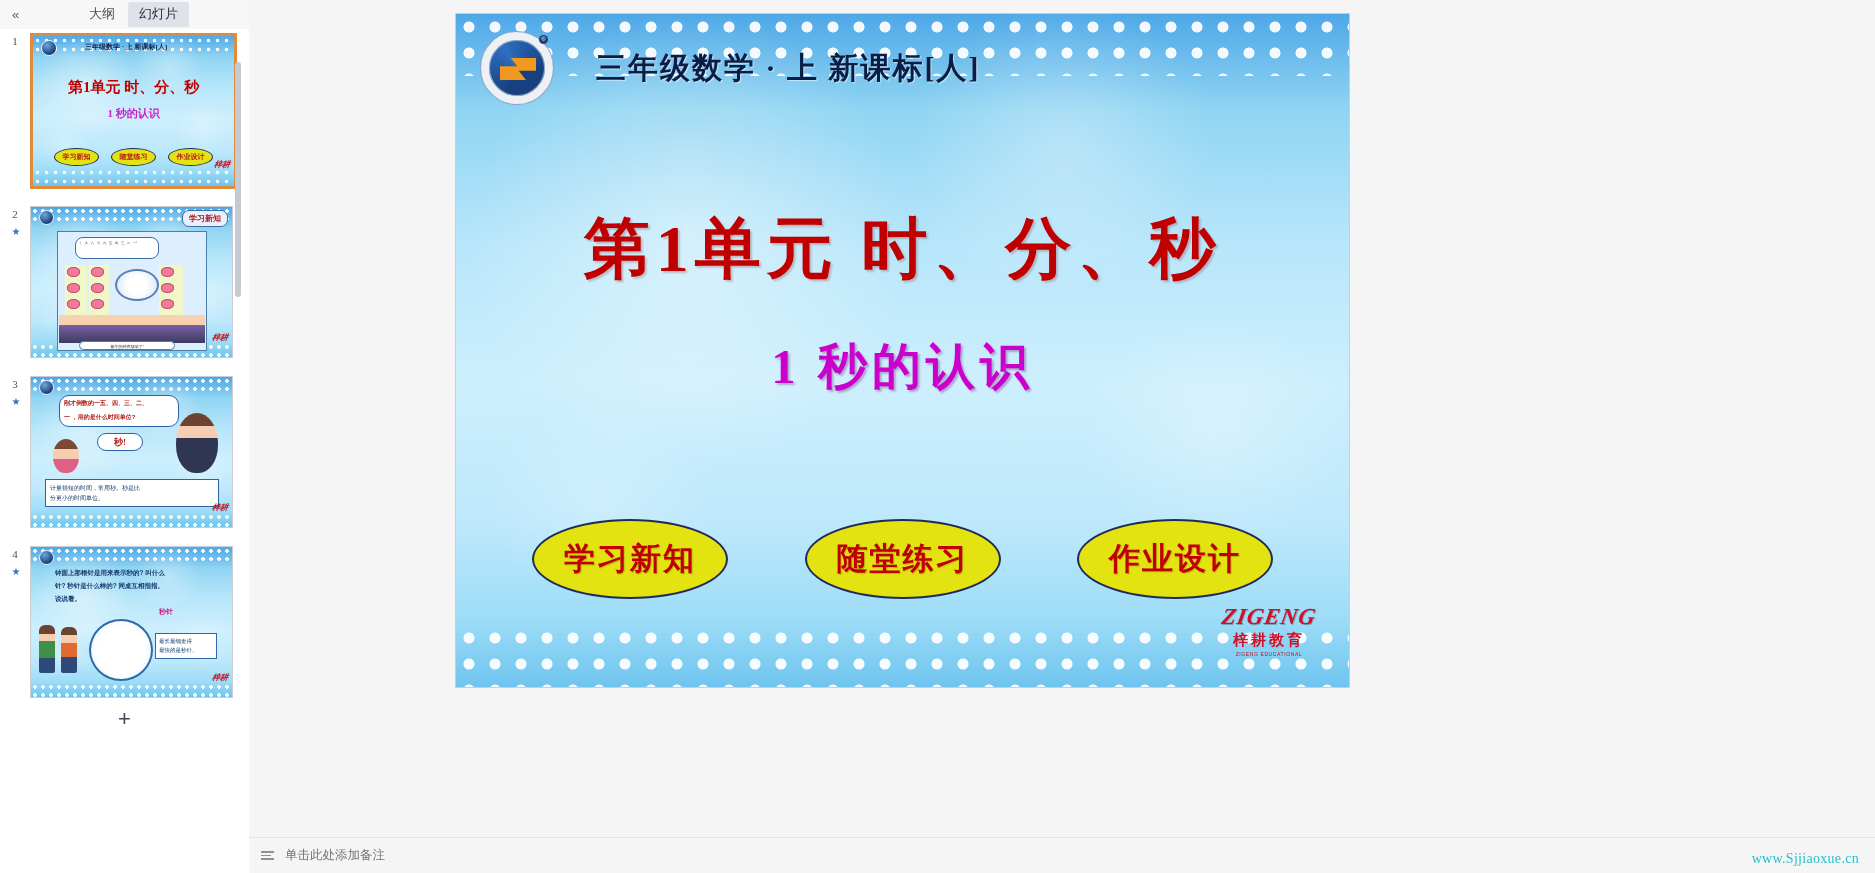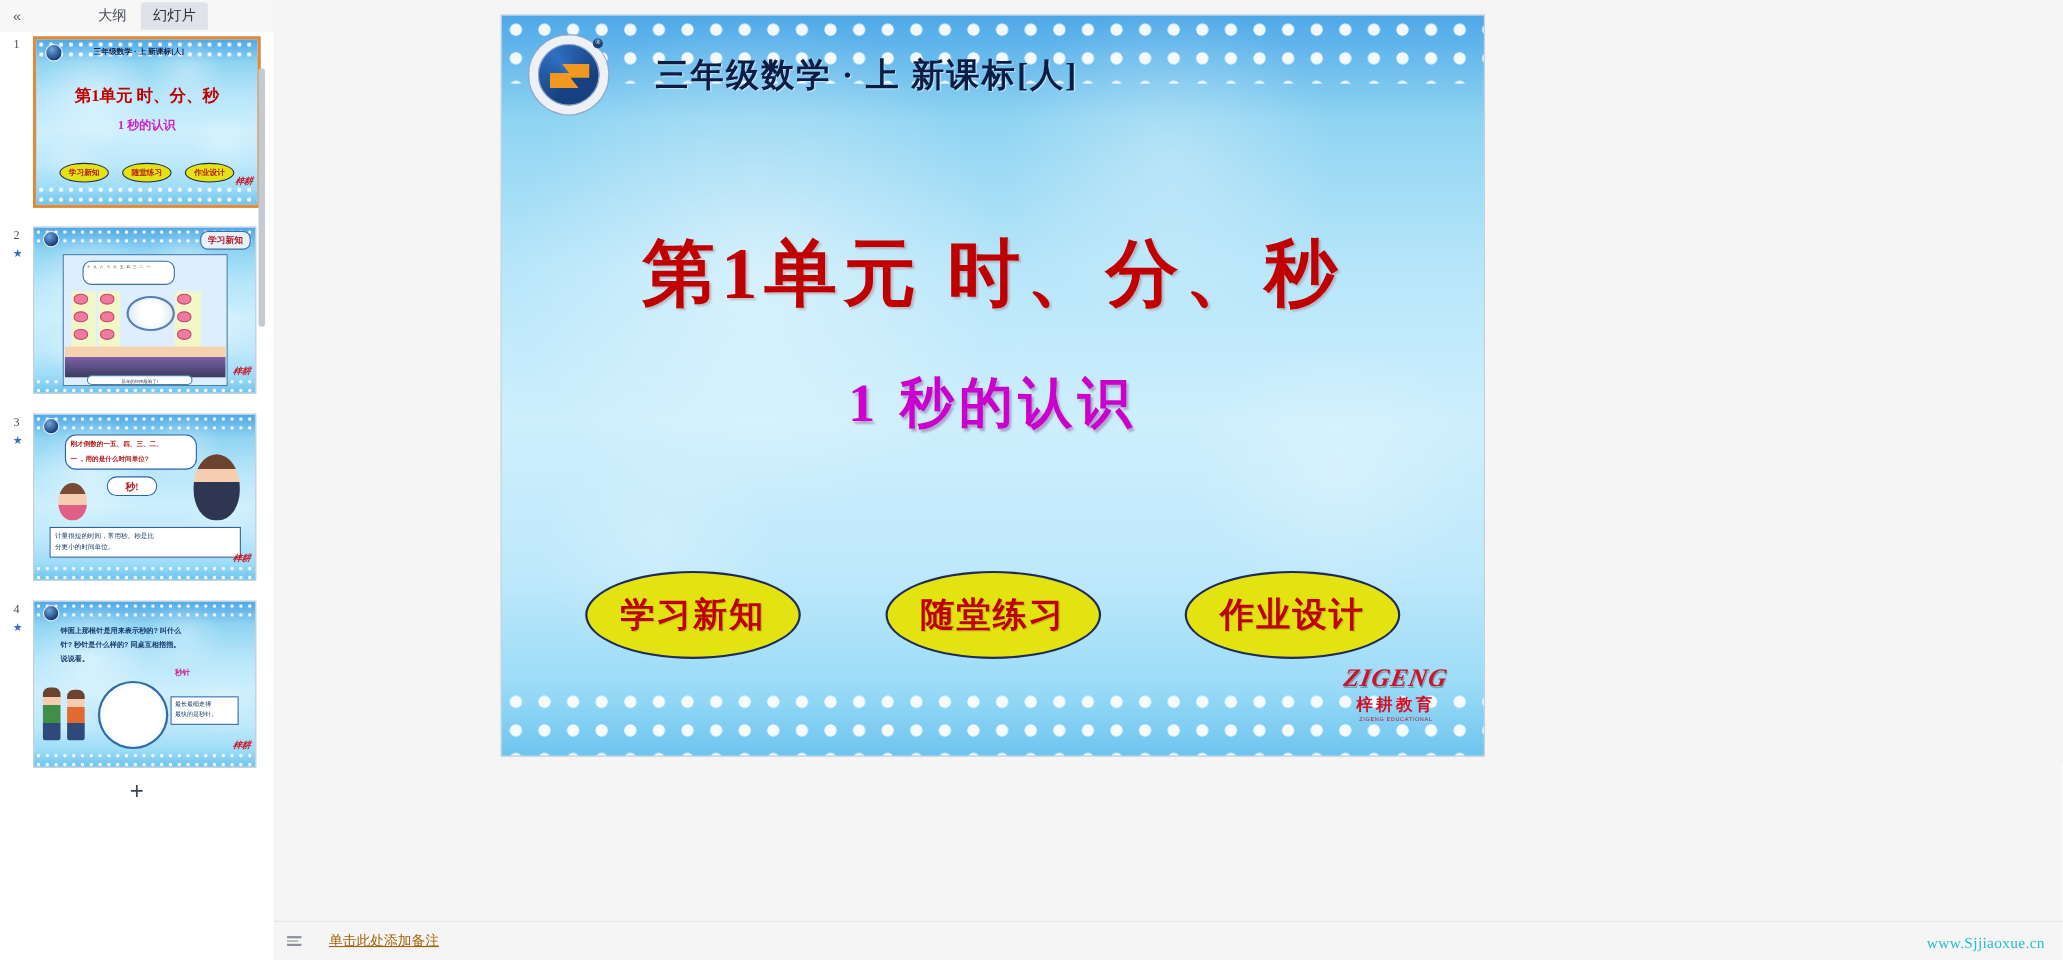--- a/index.html
+++ b/index.html
@@ -217,21 +217,21 @@
   }
   .notes-icon {
     margin-left: 12px; width: 15px; height: 13px;
     display: flex; flex-direction: column; justify-content: center; gap: 2px;
   }
   .notes-icon i { display: block; height: 1.5px; background: #8b9099; }
   .notes-icon i:nth-child(1) { width: 13px; }
   .notes-icon i:nth-child(2) { width: 10px; }
   .notes-icon i:nth-child(3) { width: 13px; }
   .notes-placeholder {
-    margin-left: 23px; color: #a16207; font-size: 12.5px; cursor: text; text-decoration: underline;
+    margin-left: 9px; color: #737373; font-size: 12.5px; cursor: text;
   }
   .watermark {
     position: absolute; right: 16px; bottom: 6px;
     color: #27c0ce; font-size: 14px; letter-spacing: .3px;
     font-family: "Liberation Serif", serif;
   }
 </style>
 </head>
 <body>
 

